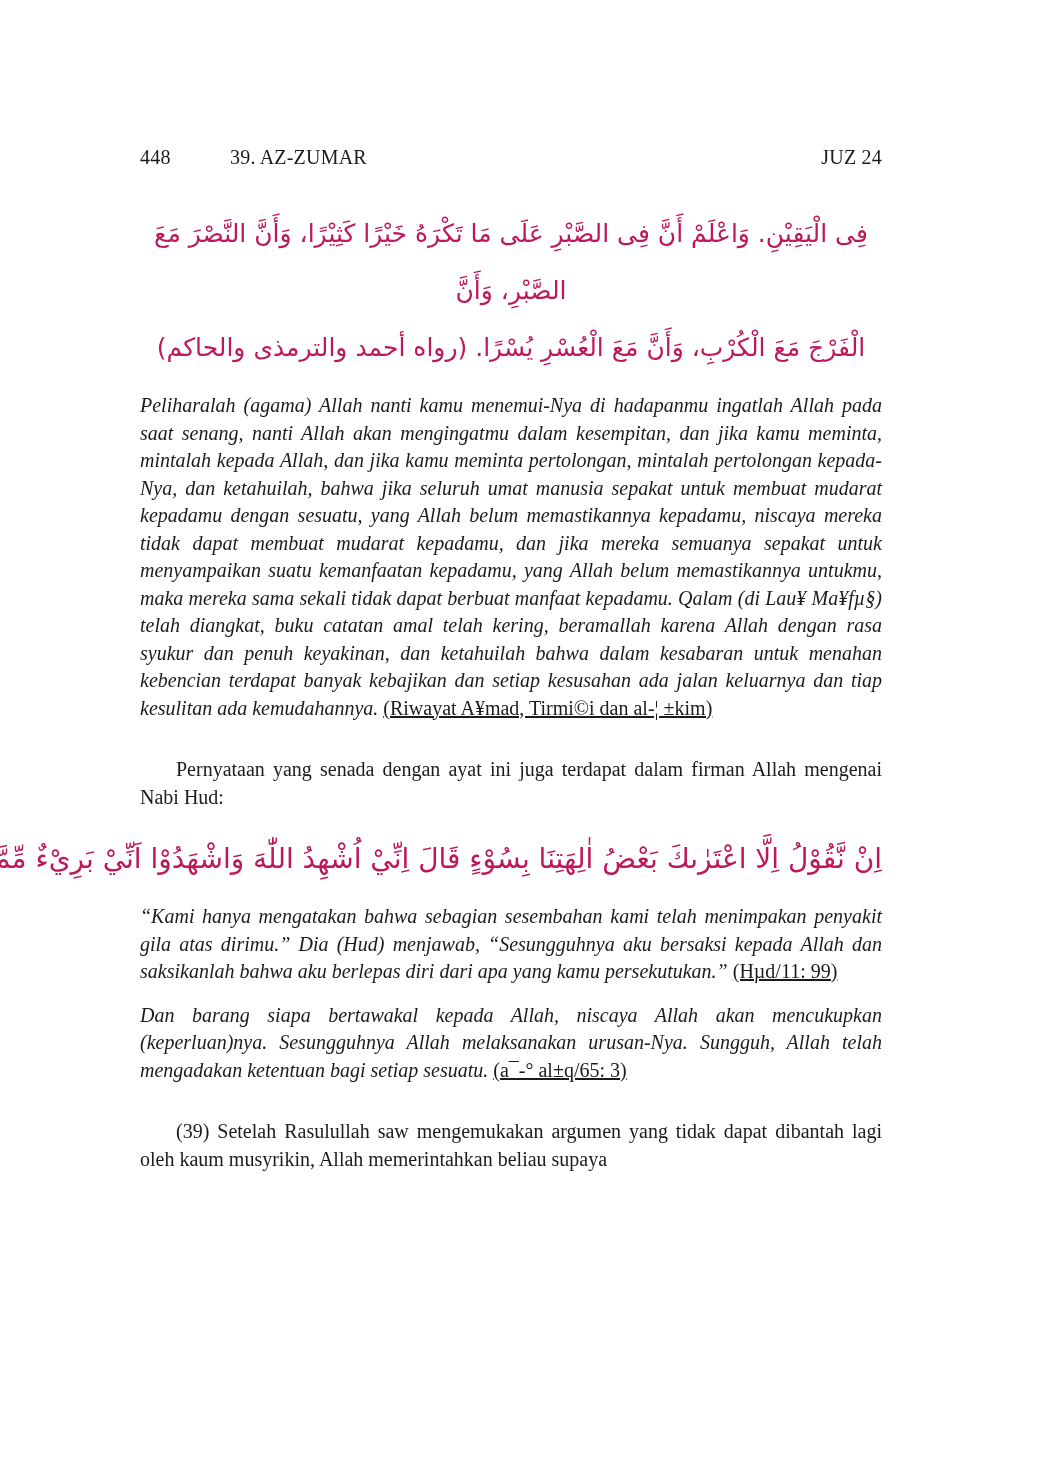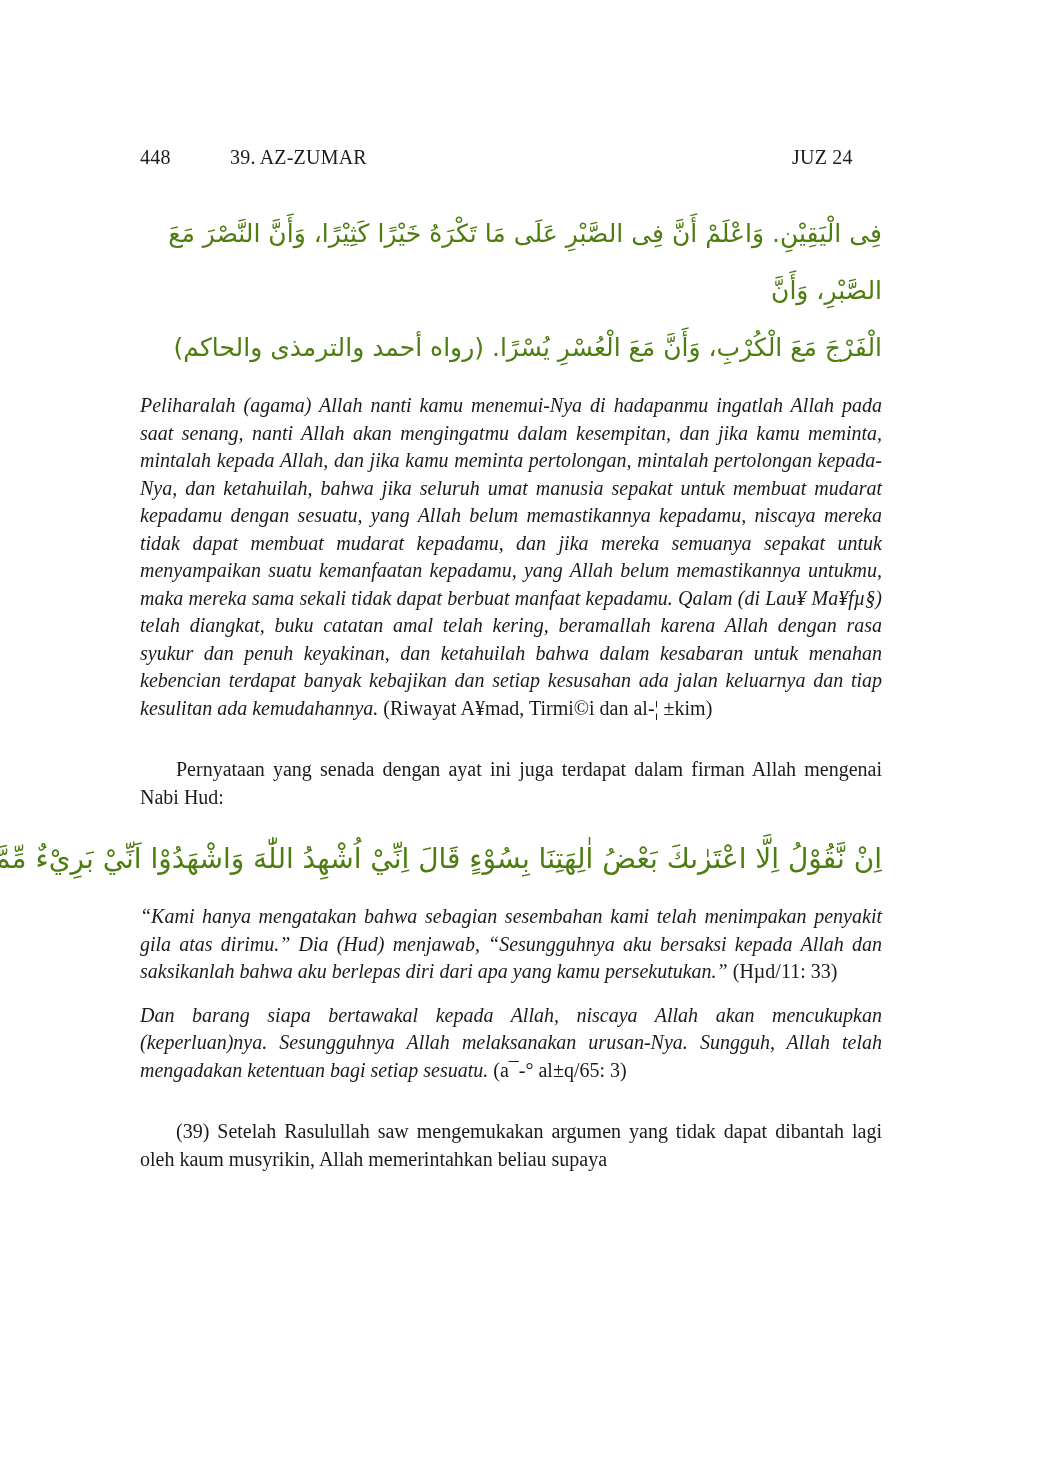--- a/index.html
+++ b/index.html
@@ -23,26 +23,27 @@
   }
   .running-head {
     display: flex;
     justify-content: space-between;
     align-items: baseline;
     font-size: 20px;
     letter-spacing: 0.2px;
   }
   .running-head .center { flex: 1; }
   .running-head .left  { width: 90px; text-align: left; }
-  .running-head .right { width: 90px; text-align: left; }
+  .running-head .right { width: 90px; text-align: right; }
 
   .arabic {
     direction: rtl;
     font-family: "DejaVu Sans", sans-serif;
-    color: #4d7c0f;
+    text-align: center;
+    color: #be185d;
   }
   .hadith-arabic {
     margin-top: 36px;
     font-size: 25px;
     line-height: 57px;
   }
   .quran-verse {
     margin-top: 22px;
     margin-bottom: 18px;
     font-size: 28px;
@@ -55,20 +56,21 @@
     font-size: 20px;
     line-height: 27.5px;
     text-align: justify;
   }
   p.italic-block {
     font-style: italic;
     margin-top: 16px;
   }
   p.italic-block .roman-inline {
     font-style: normal;
+    text-decoration: underline;
   }
   p.roman-block {
     margin-top: 34px;
     text-indent: 36px;
   }
 </style>
 </head>
 <body>
 
 <div class="page">
@@ -83,21 +85,21 @@
     <div>فِى الْيَقِيْنِ. وَاعْلَمْ أَنَّ فِى الصَّبْرِ عَلَى مَا تَكْرَهُ خَيْرًا كَثِيْرًا، وَأَنَّ النَّصْرَ مَعَ الصَّبْرِ، وَأَنَّ</div>
     <div>الْفَرْجَ مَعَ الْكُرْبِ، وَأَنَّ مَعَ الْعُسْرِ يُسْرًا. (رواه أحمد والترمذى والحاكم)</div>
   </div>
 
   <p class="body-text italic-block"><span>Peliharalah (agama) Allah nanti kamu menemui-Nya di hadapanmu ingatlah Allah pada saat senang, nanti Allah akan mengingatmu dalam kesempitan, dan jika kamu meminta, mintalah kepada Allah, dan jika kamu meminta pertolongan, mintalah pertolongan kepada-Nya, dan ketahuilah, bahwa jika seluruh umat manusia sepakat untuk membuat mudarat kepadamu dengan sesuatu, yang Allah belum memastikannya kepadamu, niscaya mereka tidak dapat membuat mudarat kepadamu, dan jika mereka semuanya sepakat untuk menyampaikan suatu kemanfaatan kepadamu, yang Allah belum memastikannya untukmu, maka mereka sama sekali tidak dapat berbuat manfaat kepadamu. Qalam (di Lau¥ Ma¥fµ§) telah diangkat, buku catatan amal telah kering, beramallah karena Allah dengan rasa syukur dan penuh keyakinan, dan ketahuilah bahwa dalam kesabaran untuk menahan kebencian terdapat banyak kebajikan dan setiap kesusahan ada jalan keluarnya dan tiap kesulitan ada kemudahannya.</span> <span class="roman-inline">(Riwayat A¥mad, Tirmi©i dan al-¦ ±kim)</span></p>
 
   <p class="body-text roman-block">Pernyataan yang senada dengan ayat ini juga terdapat dalam firman Allah mengenai Nabi Hud:</p>
 
   <div class="arabic quran-verse">اِنْ نَّقُوْلُ اِلَّا اعْتَرٰىكَ بَعْضُ اٰلِهَتِنَا بِسُوْءٍ قَالَ اِنِّيْ اُشْهِدُ اللّٰهَ وَاشْهَدُوْا اَنِّيْ بَرِيْءٌ مِّمَّا تُشْرِكُوْنَ</div>
 
-  <p class="body-text italic-block"><span>“Kami hanya mengatakan bahwa sebagian sesembahan kami telah menimpakan penyakit gila atas dirimu.” Dia (Hud) menjawab, “Sesungguhnya aku bersaksi kepada Allah dan saksikanlah bahwa aku berlepas diri dari apa yang kamu persekutukan.”</span> <span class="roman-inline">(Hµd/11: 33)</span></p>
+  <p class="body-text italic-block"><span>“Kami hanya mengatakan bahwa sebagian sesembahan kami telah menimpakan penyakit gila atas dirimu.” Dia (Hud) menjawab, “Sesungguhnya aku bersaksi kepada Allah dan saksikanlah bahwa aku berlepas diri dari apa yang kamu persekutukan.”</span> <span class="roman-inline">(Hµd/11: 99)</span></p>
 
 
 
   <p class="body-text italic-block"><span>Dan barang siapa bertawakal kepada Allah, niscaya Allah akan mencukupkan (keperluan)nya. Sesungguhnya Allah melaksanakan urusan-Nya. Sungguh, Allah telah mengadakan ketentuan bagi setiap sesuatu.</span> <span class="roman-inline">(a¯-° al±q/65: 3)</span></p>
 
   <p class="body-text roman-block">(39) Setelah Rasulullah saw mengemukakan argumen yang tidak dapat dibantah lagi oleh kaum musyrikin, Allah memerintahkan beliau supaya</p>
 
 </div>
 
 </body></html>

